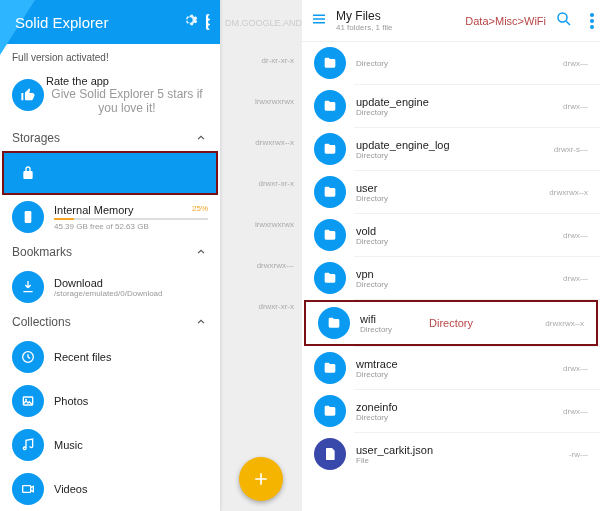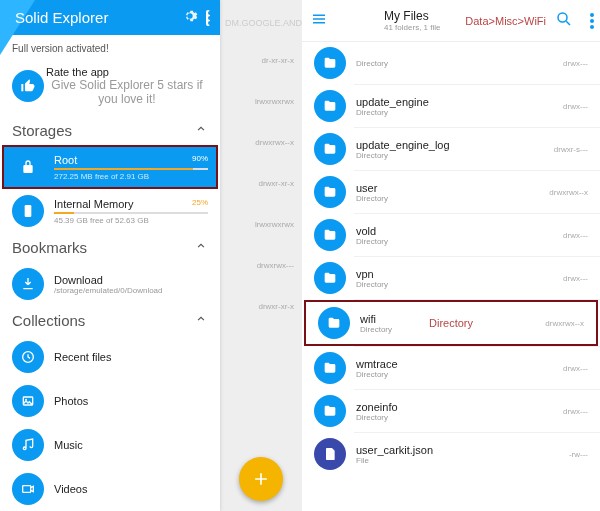--- a/index.html
+++ b/index.html
@@ -10,21 +10,21 @@
 .left-header { height: 55px; background: #0a9af2; display: flex; align-items: center; padding: 0 10px; color: #fff; position: relative; }
 .left-header::before { content: ""; position: absolute; top: 0; left: 0; border-top: 55px solid #2db5ff; border-right: 35px solid transparent; }
 .app-title { font-size: 15px; font-weight: 300; z-index: 1; flex: 1; padding-left: 5px; }
 .gear, .dots, .search { width: 20px; text-align: center; cursor: pointer; }
 .promo { padding: 8px 12px 4px; font-size: 10px; color: #555; }
 .rate-row { display: flex; align-items: center; padding: 8px 12px 10px; gap: 2px; }
 .circ { width: 32px; height: 32px; border-radius: 50%; background: #0a9af2; display: flex; align-items: center; justify-content: center; flex-shrink: 0; }
 .circ svg { width: 16px; height: 16px; fill: #fff; }
 .rate-t { font-size: 11px; color: #222; }
 .rate-s { font-size: 12px; color: #999; text-align: center; }
-.sect { display: flex; justify-content: space-between; align-items: flex-start; padding: 6px 12px; font-size: 15px; color: #555; }
+.sect { display: flex; justify-content: space-between; align-items: flex-end; padding: 6px 12px; font-size: 12px; color: #555; }
 .chev { width: 14px; height: 14px; }
 .storage { padding: 6px 12px; display: flex; align-items: center; gap: 10px; }
 .storage.hl { border: 2px solid #791016; margin: 0 2px; padding: 4px 8px; }
 .st-body { flex: 1; }
 .st-name { font-size: 11px; color: #222; display: flex; justify-content: space-between; }
 .st-pct { font-size: 8px; color: #f5a623; }
 .st-pct.r { color: #fff; }
 .bar { height: 2px; background: #ddd; margin: 2px 0; position: relative; }
 .bar-fill { height: 100%; background: #f5a623; }
 .st-sub { font-size: 8px; color: rgba(255,255,255,0.8); }
@@ -32,21 +32,21 @@
 .storage.hl .st-name, .storage.hl .st-pct { color: #fff; }
 .storage.hl { background: #0a9af2; border-color: #791016; }
 .list-row { display: flex; align-items: center; padding: 6px 12px; gap: 10px; }
 .list-t { font-size: 11px; color: #222; }
 .list-s { font-size: 8px; color: #999; text-align: right; }
 .mid-row { height: 41px; display: flex; align-items: center; justify-content: flex-end; padding-right: 8px; font-size: 8px; color: #aaa; }
 .fab { position: absolute; bottom: 10px; left: 50%; transform: translateX(-50%); width: 44px; height: 44px; border-radius: 50%; background: #f5b400; display: flex; align-items: center; justify-content: center; box-shadow: 0 2px 5px rgba(0,0,0,0.3); }
 .fab svg { width: 20px; height: 20px; fill: #fff; }
 .r-head { height: 42px; display: flex; align-items: center; padding: 0 8px; gap: 8px; border-bottom: 1px solid #eee; }
 .burger { cursor: pointer; }
-.r-title-box { flex: 1; margin-left: 48px; }
+.r-title-box { flex: 1; }
 .r-title { font-size: 12px; color: #222; }
 .r-sub { font-size: 8px; color: #999; }
 .breadcrumb { font-size: 11px; color: #b84444; font-weight: 500; }
 .r-list { flex: 1; overflow-y: auto; }
 .r-row { display: flex; align-items: center; padding: 5px 12px; gap: 10px; min-height: 42px; }
 .r-row.hl { border: 2px solid #791016; margin: 0 2px; position: relative; }
 .r-body { flex: 1; }
 .r-name { font-size: 11px; color: #222; }
 .r-type { font-size: 8px; color: #999; }
 .r-perm { font-size: 8px; color: #aaa; }
@@ -86,30 +86,20 @@
       <svg class="chev" viewBox="0 0 24 24">
         <path d="M7 14l5-5 5 5" stroke="#555" stroke-width="2" fill="none"></path>
       </svg>
     </div>
   <div class="storage hl">
     <div class="circ">
         <svg viewBox="0 0 24 24">
           <path d="M12 2a4 4 0 00-4 4v3H7a2 2 0 00-2 2v8a2 2 0 002 2h10a2 2 0 002-2v-8a2 2 0 00-2-2h-1V6a4 4 0 00-4-4zm-2 7V6a2 2 0 114 0v3z"></path>
         </svg>
       </div>
-    <div class="st-body">
-      <div class="st-name">
-          <span>Root</span>
-          <span class="st-pct r">90%</span>
-        </div>
-      <div class="bar">
-          <div class="bar-fill" style="width:90%"></div>
-        </div>
-      <div class="st-sub">272.25 MB free of 2.91 GB</div>
-    </div>
   </div>
   <div class="storage">
     <div class="circ">
         <svg viewBox="0 0 24 24">
           <rect x="7" y="3" width="10" height="18" rx="2"></rect>
         </svg>
       </div>
     <div class="st-body">
       <div class="st-name">
           <span>Internal Memory</span>

